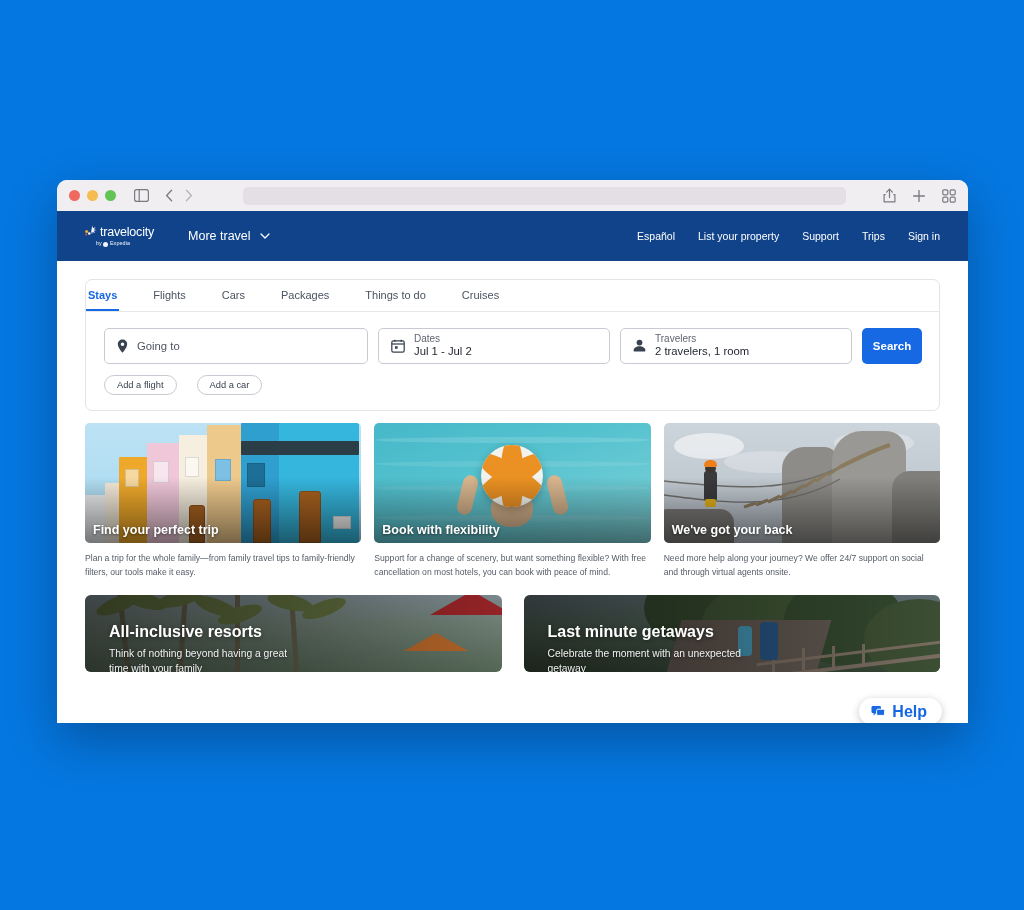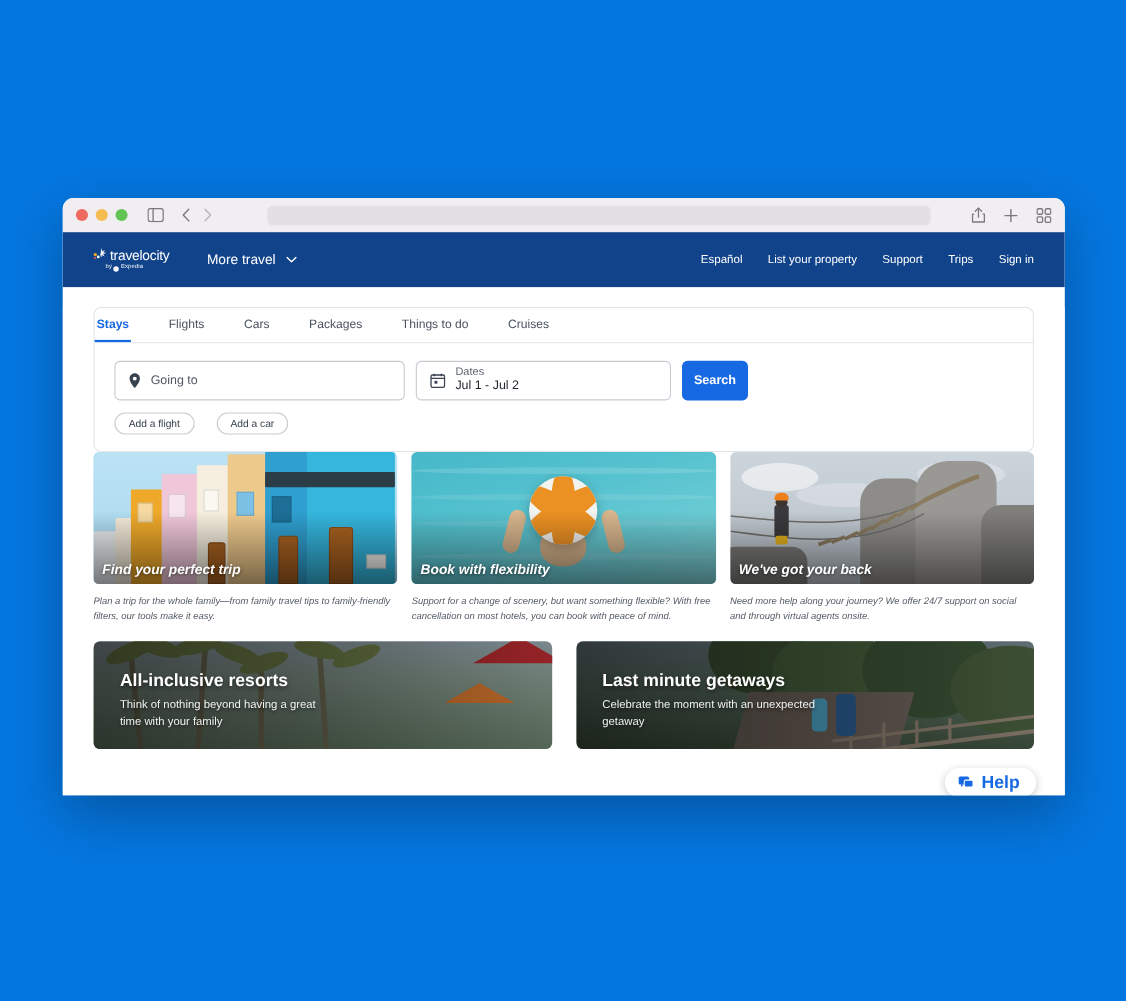--- a/index.html
+++ b/index.html
@@ -219,21 +219,21 @@
     color: #39424f;
     background: #fff;
     cursor: pointer;
     font-family: "Liberation Sans", sans-serif;
   }
 
   
   .cards3 {
     display: flex;
     gap: 13px;
-    font-style: italic;
+    margin-top: 12px;
   }
   .card3 { flex: 1 1 0; cursor: pointer; }
   .card3-img {
     height: 120px;
     border-radius: 5px;
     position: relative;
     overflow: hidden;
   }
   .card3-title {
     position: absolute;
@@ -311,21 +311,21 @@
   }
 
   
   .cards2 {
     display: flex;
     gap: 22px;
     margin-top: 16px;
   }
   .card2 {
     flex: 1 1 0;
-    height: 98px;
+    height: 77px;
     border-radius: 6px;
     position: relative;
     overflow: hidden;
     cursor: pointer;
   }
   .card2-scrim {
     position: absolute; inset: 0;
     background: linear-gradient(90deg, rgba(0,0,0,0.55) 0%, rgba(0,0,0,0.38) 45%, rgba(0,0,0,0.12) 100%);
     z-index: 2;
   }
@@ -513,20 +513,32 @@
               <line x1="10.2" y1="0.7" x2="10.2" y2="3.1"></line>
               <rect x="4.0" y="7.2" width="2.6" height="2.6" fill="currentColor" stroke="none"></rect>
             </svg>
           </span>
           <span class="field-text">
             <span class="field-label">Dates</span>
             <span class="field-value">Jul 1 - Jul 2</span>
           </span>
         </div>
 
+        <div class="field travelers">
+          <span class="field-icon">
+            <svg width="13" height="14" viewBox="0 0 13 14" fill="currentColor">
+              <circle cx="6.5" cy="3.6" r="2.9"></circle>
+              <path d="M6.5 7.3c-3.3 0-5.9 1.9-5.9 4.2 0 .6.5 1.1 1.1 1.1h9.6c.6 0 1.1-.5 1.1-1.1 0-2.3-2.6-4.2-5.9-4.2z"></path>
+            </svg>
+          </span>
+          <span class="field-text">
+            <span class="field-label">Travelers</span>
+            <span class="field-value">2 travelers, 1 room</span>
+          </span>
+        </div>
 
         <button class="search-btn">Search</button>
       </div>
 
       <div class="chips">
         <button class="chip">Add a flight</button>
         <button class="chip">Add a car</button>
       </div>
     </div>
 

